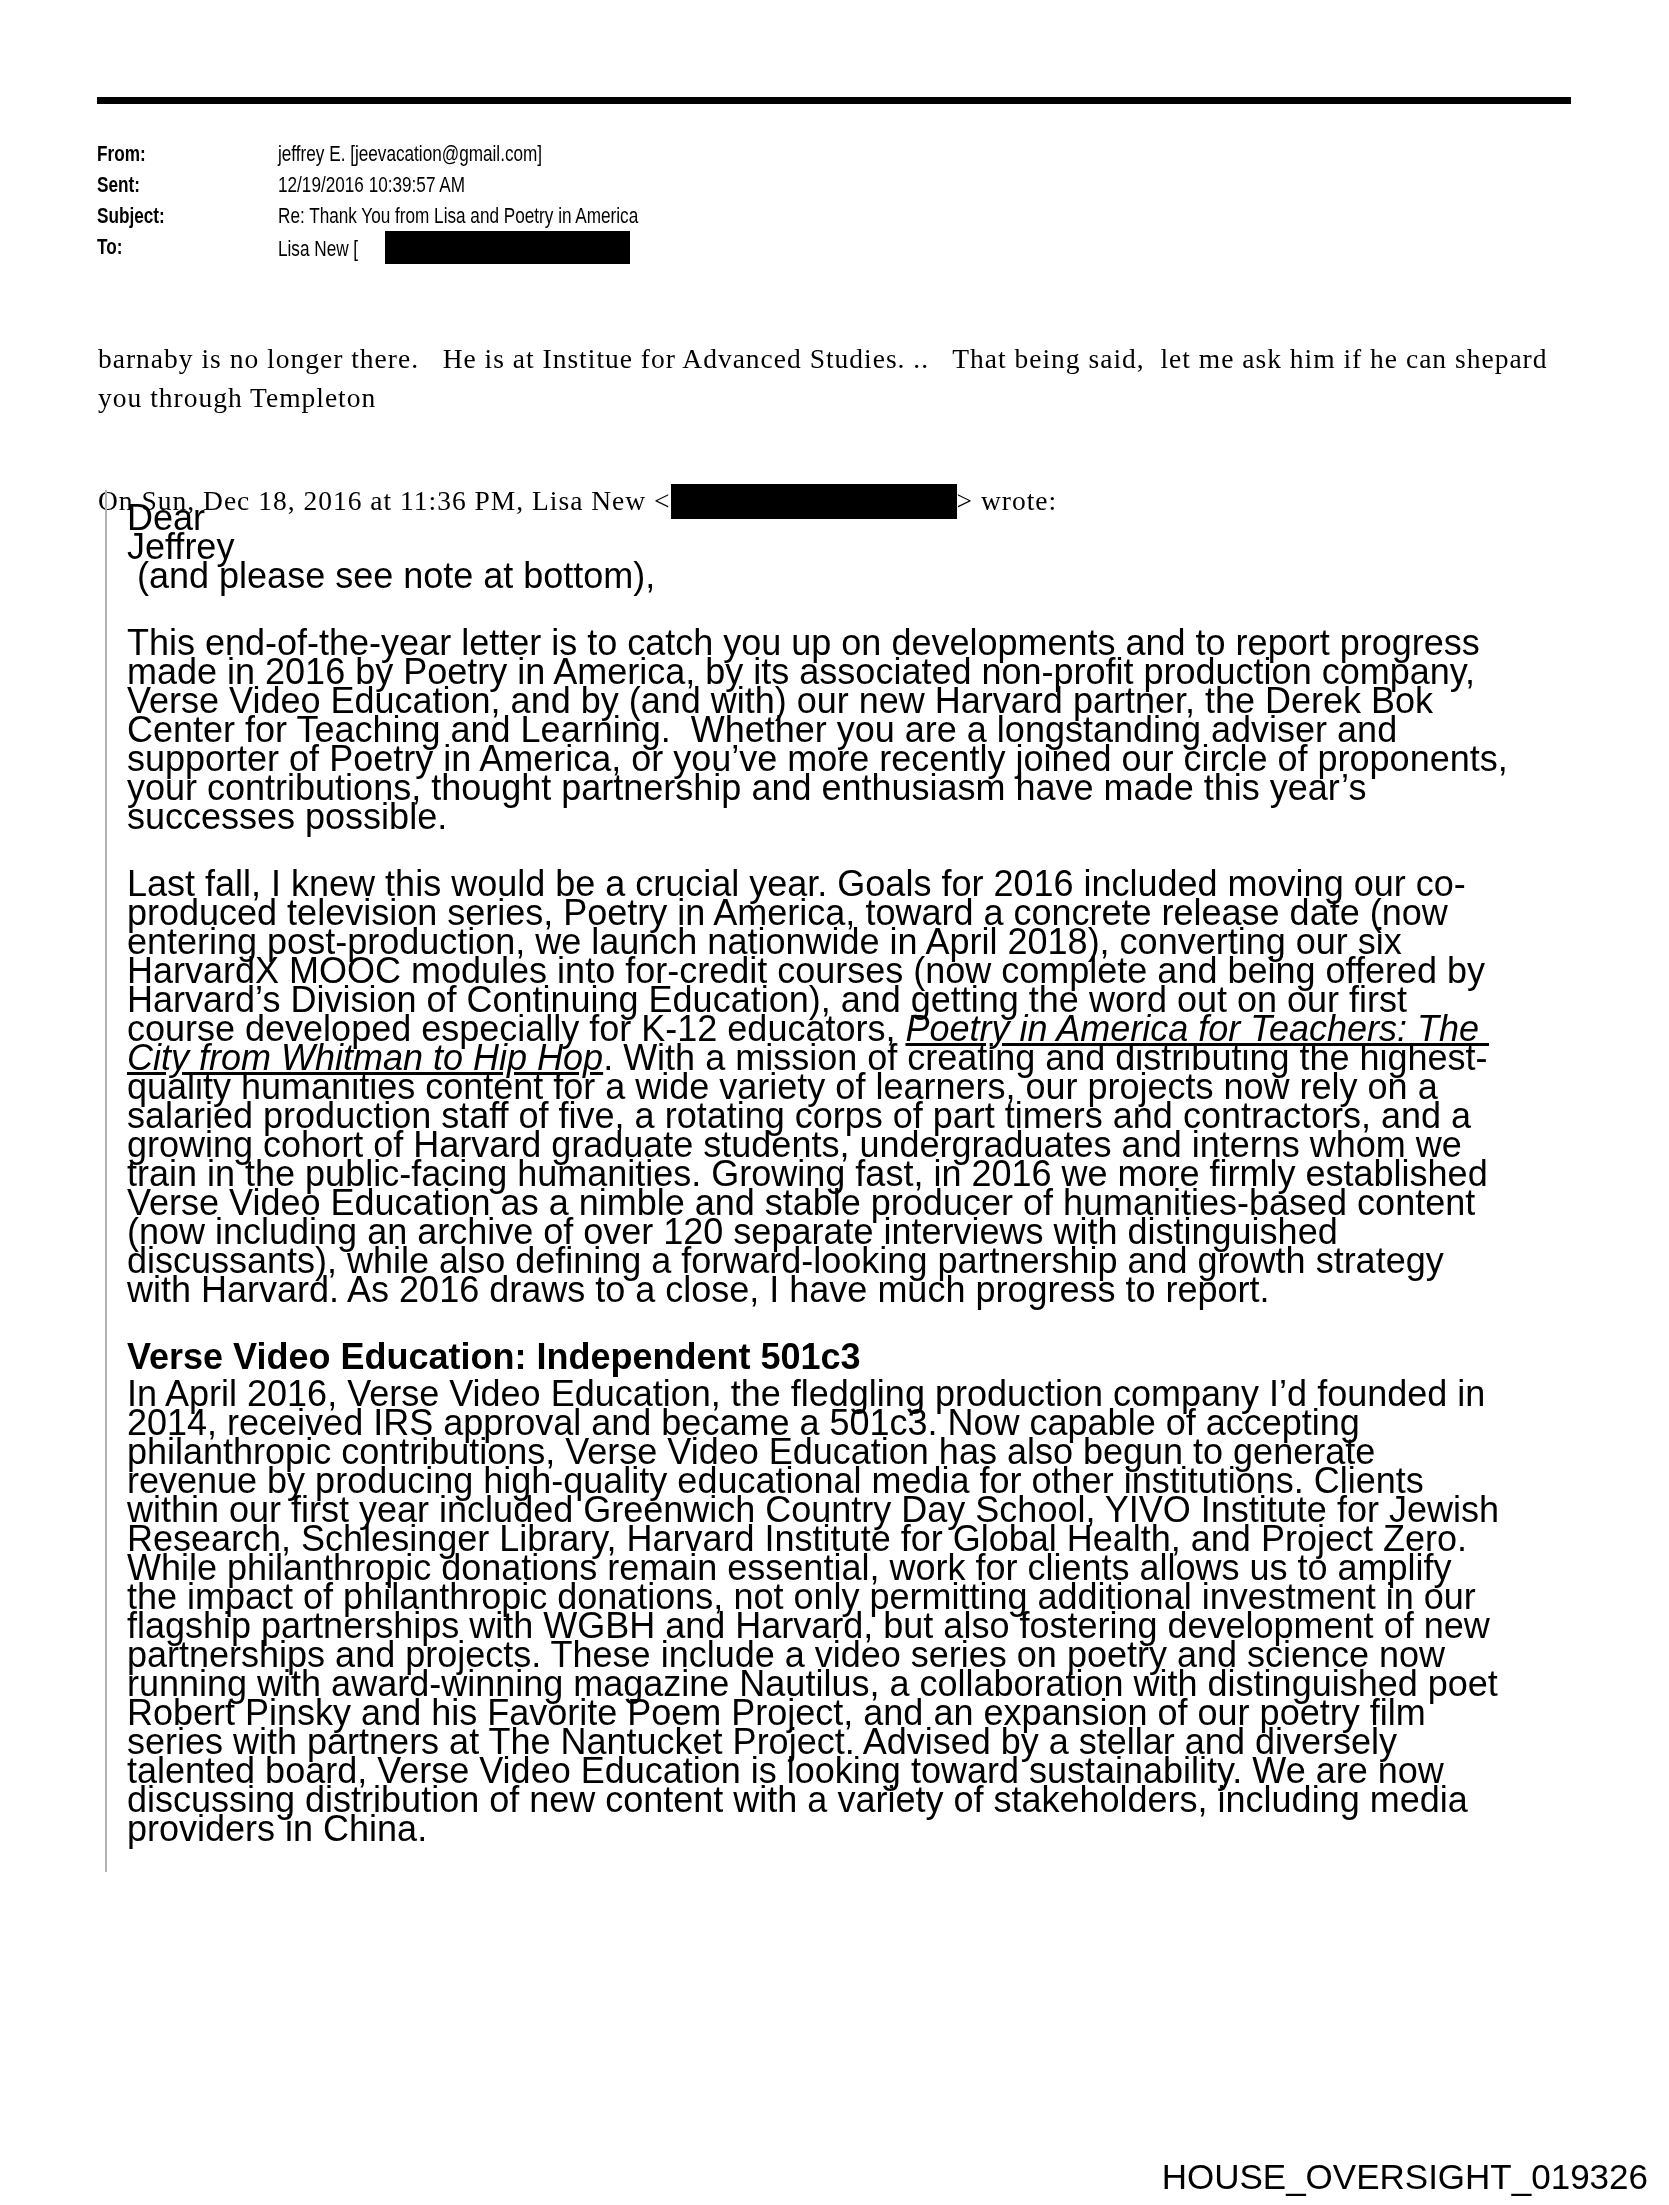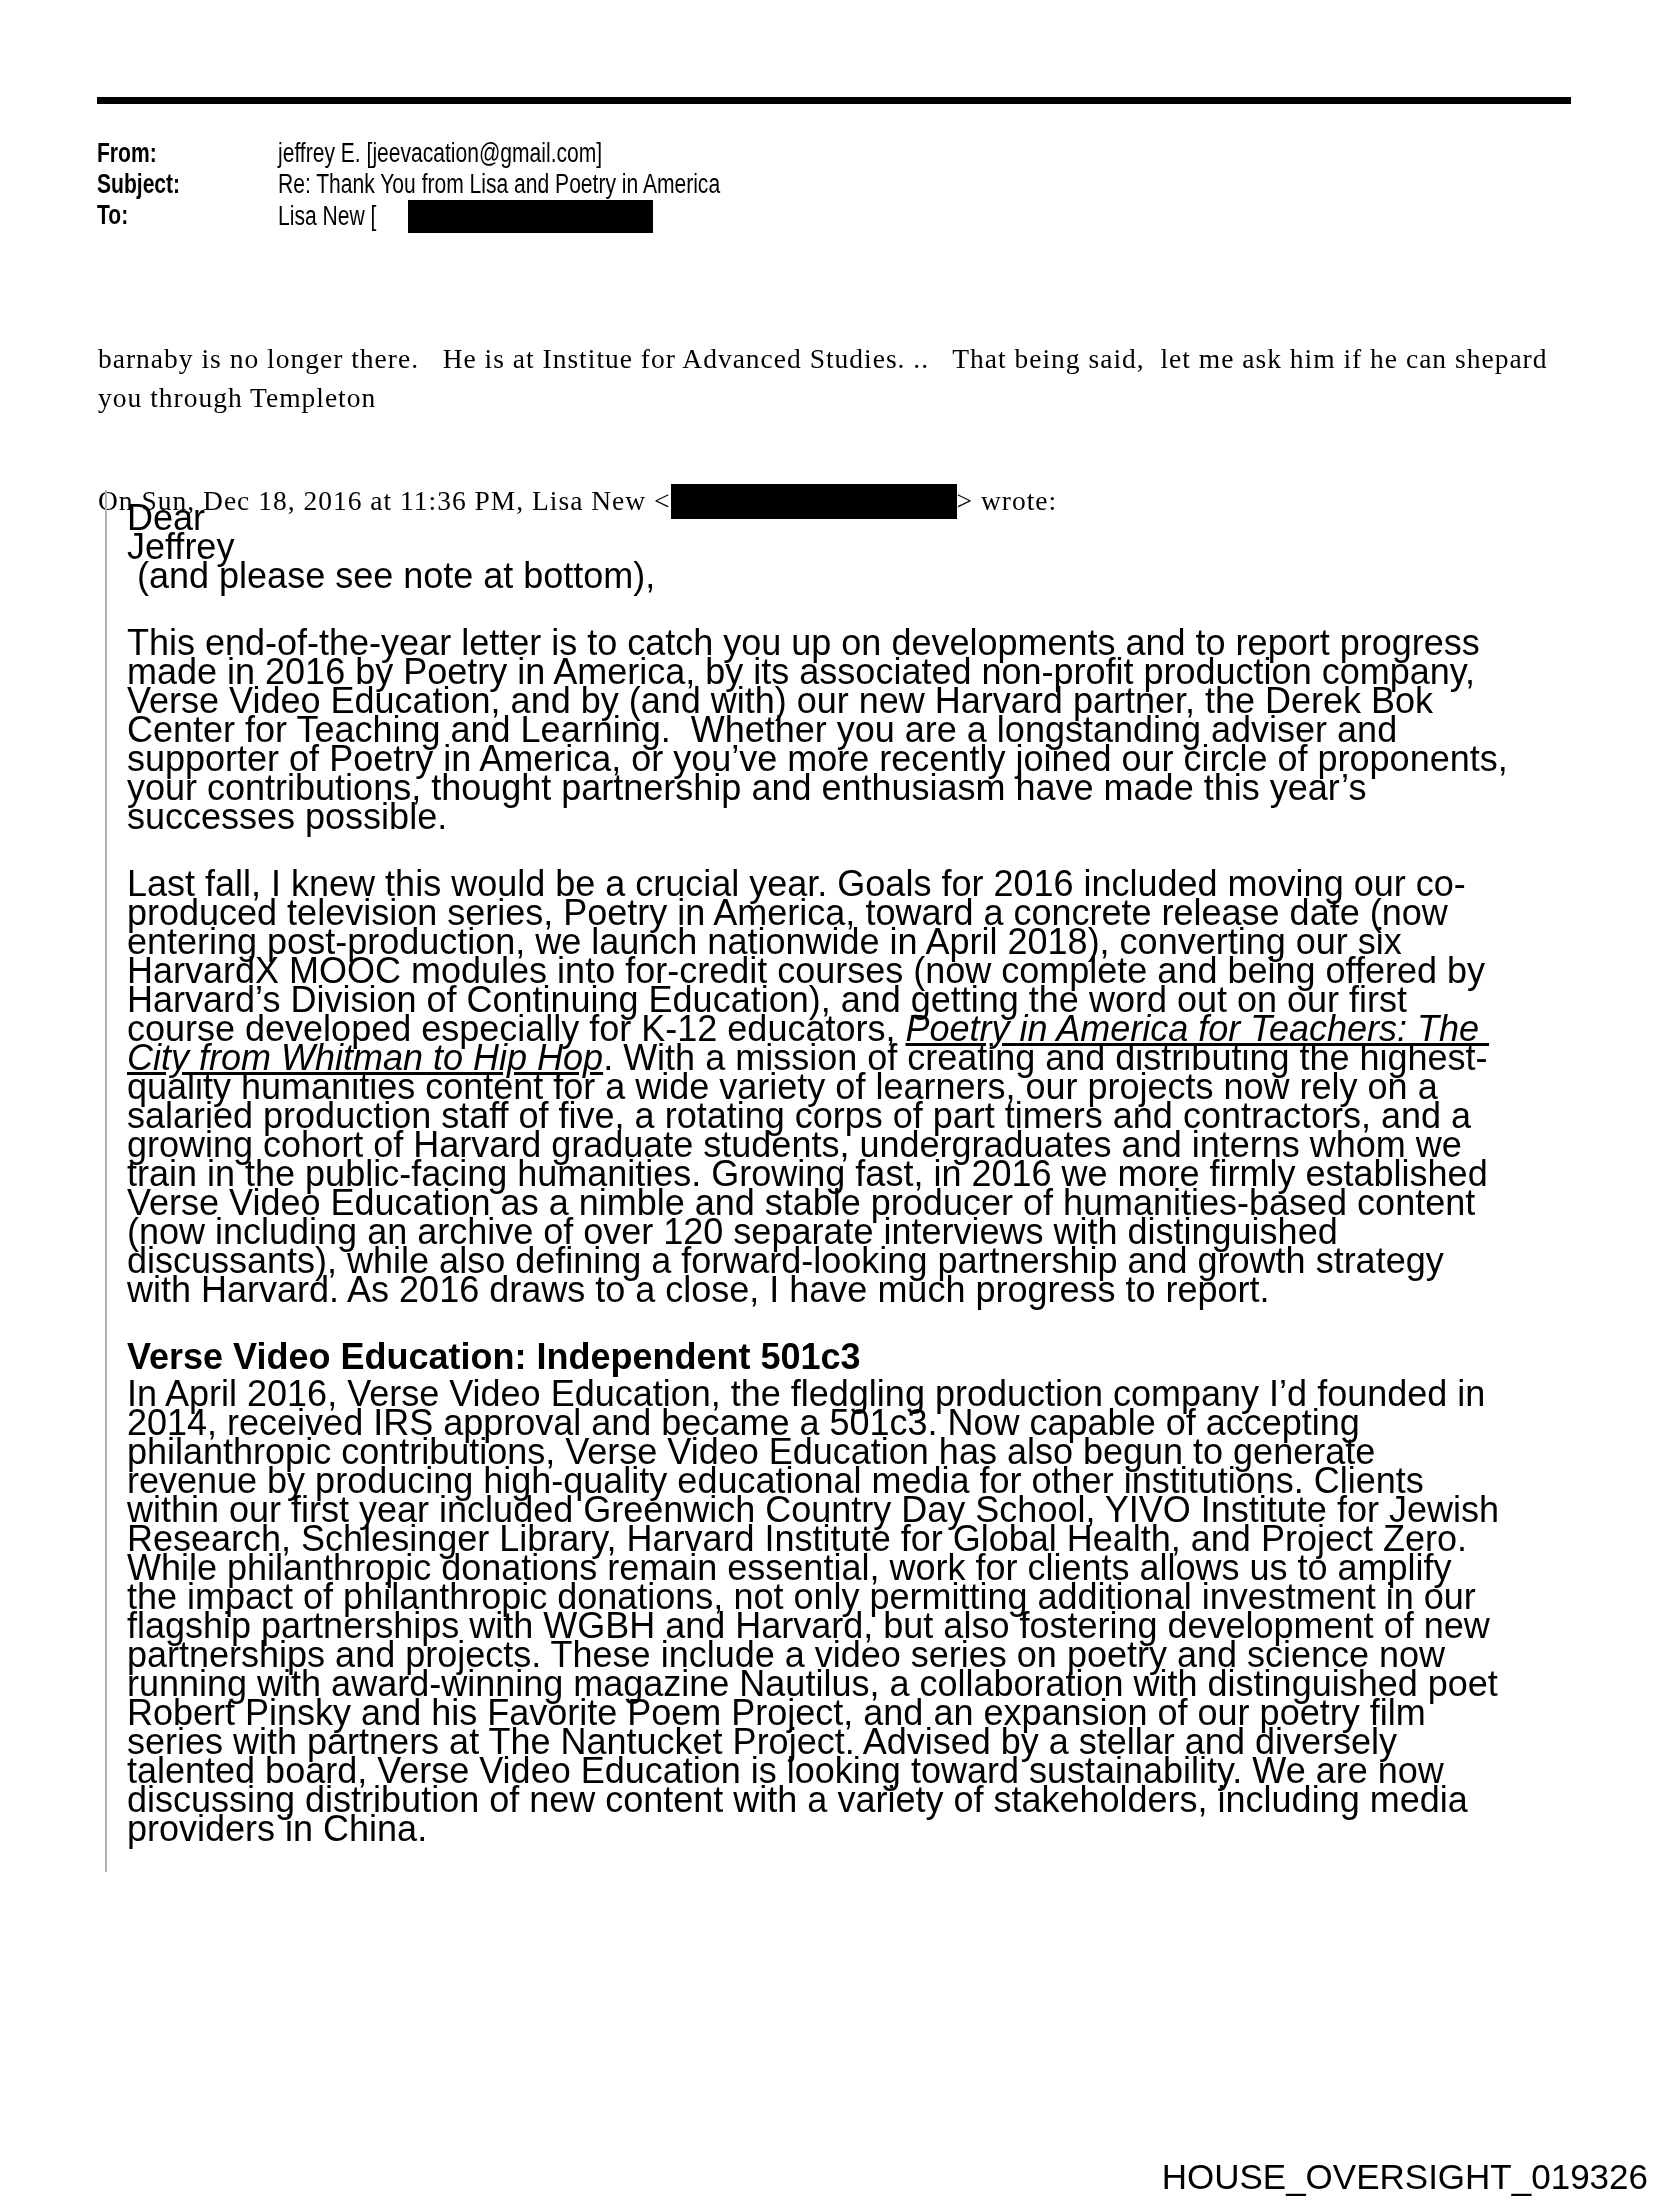--- a/index.html
+++ b/index.html
@@ -3,21 +3,21 @@
 <meta charset="utf-8">
 <style>
   html,body{margin:0;padding:0;}
   body{
     width:1669px;height:2205px;position:relative;background:#ffffff;color:#000;
     font-family:"Liberation Sans",sans-serif;overflow:hidden;
   }
   
   .rule{position:absolute;left:97px;top:97px;width:1474px;height:7.2px;background:#000;}
   
-  .hdr{position:absolute;left:97px;top:138px;font-size:27px;line-height:31px;}
+  .hdr{position:absolute;left:97px;top:138px;font-size:22px;line-height:31px;}
   .hrow{display:flex;}
   .hlabel{width:181px;font-weight:bold;}
   .cond{display:inline-block;transform:scaleX(0.78);transform-origin:0 50%;white-space:pre;}
   .redact-to{display:inline-block;width:245px;height:33px;background:#000;vertical-align:-7.9px;margin-left:3.9px;}
   
   .serif{font-family:"Liberation Serif",serif;font-size:27.5px;line-height:39px;letter-spacing:1px;}
   .reply-para{position:absolute;left:98px;top:339px;width:1450px;white-space:pre-wrap;}
   .attr-line{position:absolute;left:98px;top:453px;width:1506px;white-space:pre;margin-top:28px;}
   .redact-attr{display:inline-block;width:286px;height:35px;background:#000;vertical-align:-8.5px;}
   
@@ -39,20 +39,24 @@
 <body>
 
 <div class="rule"></div>
 
 <div class="hdr">
   <div class="hrow">
     <div class="hlabel"><span class="cond">From:</span></div>
     <div><span class="cond">jeffrey E. [jeevacation@gmail.com]</span></div>
   </div>
   <div class="hrow">
+    <div class="hlabel"><span class="cond">Sent:</span></div>
+    <div><span class="cond">12/19/2016 10:39:57 AM</span></div>
+  </div>
+  <div class="hrow">
     <div class="hlabel"><span class="cond">Subject:</span></div>
     <div><span class="cond">Re: Thank You from Lisa and Poetry in America</span></div>
   </div>
   <div class="hrow">
     <div class="hlabel"><span class="cond">To:</span></div>
     <div><span class="cond">Lisa New [</span><span class="redact-to"></span></div>
   </div>
 </div>
 
 <div class="serif reply-para">barnaby is no longer there.   He is at Institue for Advanced Studies. ..   That being said,  let me ask him if he can shepard you through Templeton</div>

